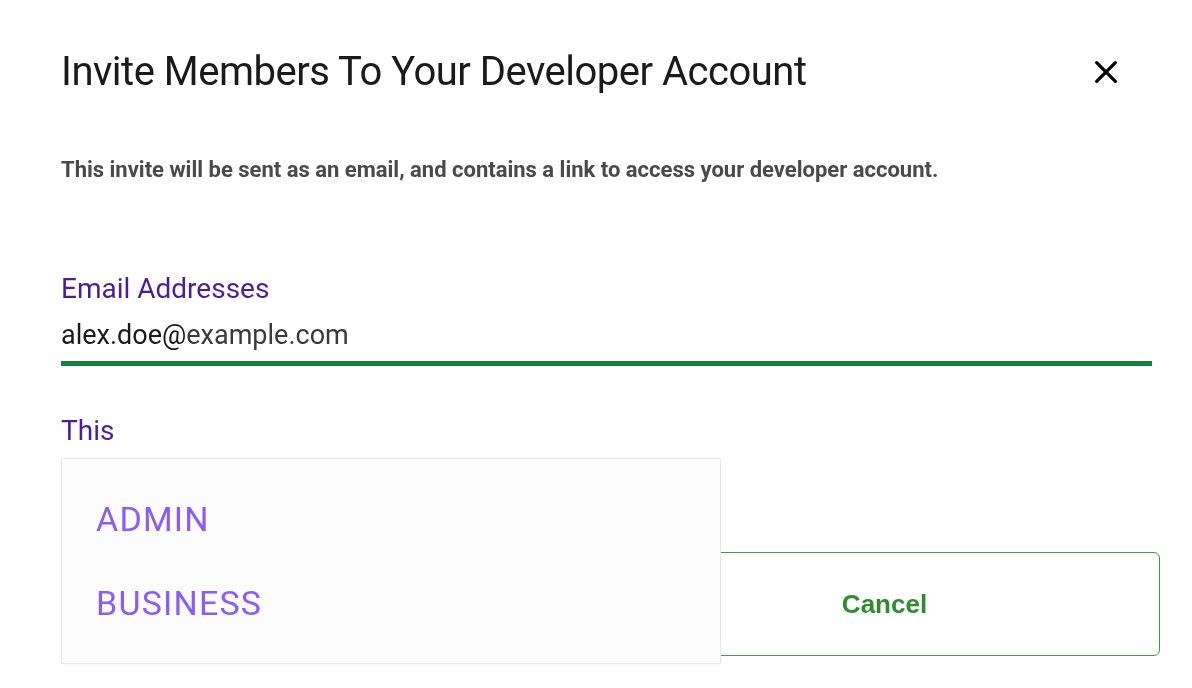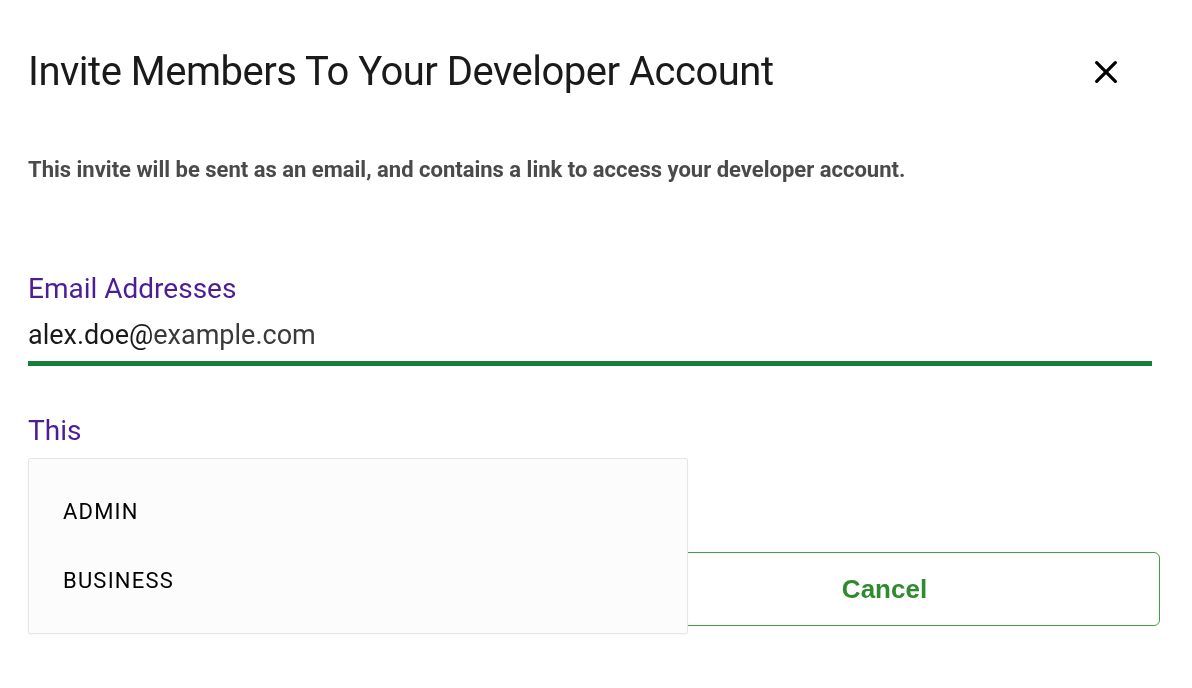--- a/index.html
+++ b/index.html
@@ -9,21 +9,21 @@
     }
     body {
       font-family: -apple-system, BlinkMacSystemFont, "Segoe UI", Roboto, Helvetica, Arial, sans-serif;
       background: #ffffff;
       width: 1192px;
       height: 688px;
       position: relative;
       overflow: hidden;
     }
     .dialog {
-      padding: 48px 40px 0 28px;
+      padding: 48px 40px 0 61px;
       position: relative;
     }
     .header-row {
       display: flex;
       justify-content: space-between;
       align-items: flex-start;
       margin-bottom: 56px;
     }
     .dialog-title {
       font-size: 40px;
@@ -89,37 +89,37 @@
       width: 660px;
       background: #fcfcfc;
       border: 1px solid #e6e6e6;
       border-radius: 2px;
       box-shadow: 0 1px 2px rgba(0,0,0,0.03);
       z-index: 10;
       padding: 18px 0;
     }
     .dropdown-item {
       padding: 22px 34px;
-      font-size: 22px;
+      font-size: 34px;
       font-weight: 400;
-      color: #000000;
+      color: #8b5cf6;
       letter-spacing: 1.2px;
       cursor: pointer;
     }
     .button-row {
       position: absolute;
       top: 552px;
       left: 40px;
       right: 32px;
       display: flex;
       gap: 20px;
     }
     .btn {
       flex: 1;
-      height: 74px;
+      height: 104px;
       border-radius: 6px;
       font-size: 26px;
       font-weight: 600;
       cursor: pointer;
       display: flex;
       align-items: center;
       justify-content: center;
     }
     .btn-cancel {
       background: #ffffff;

